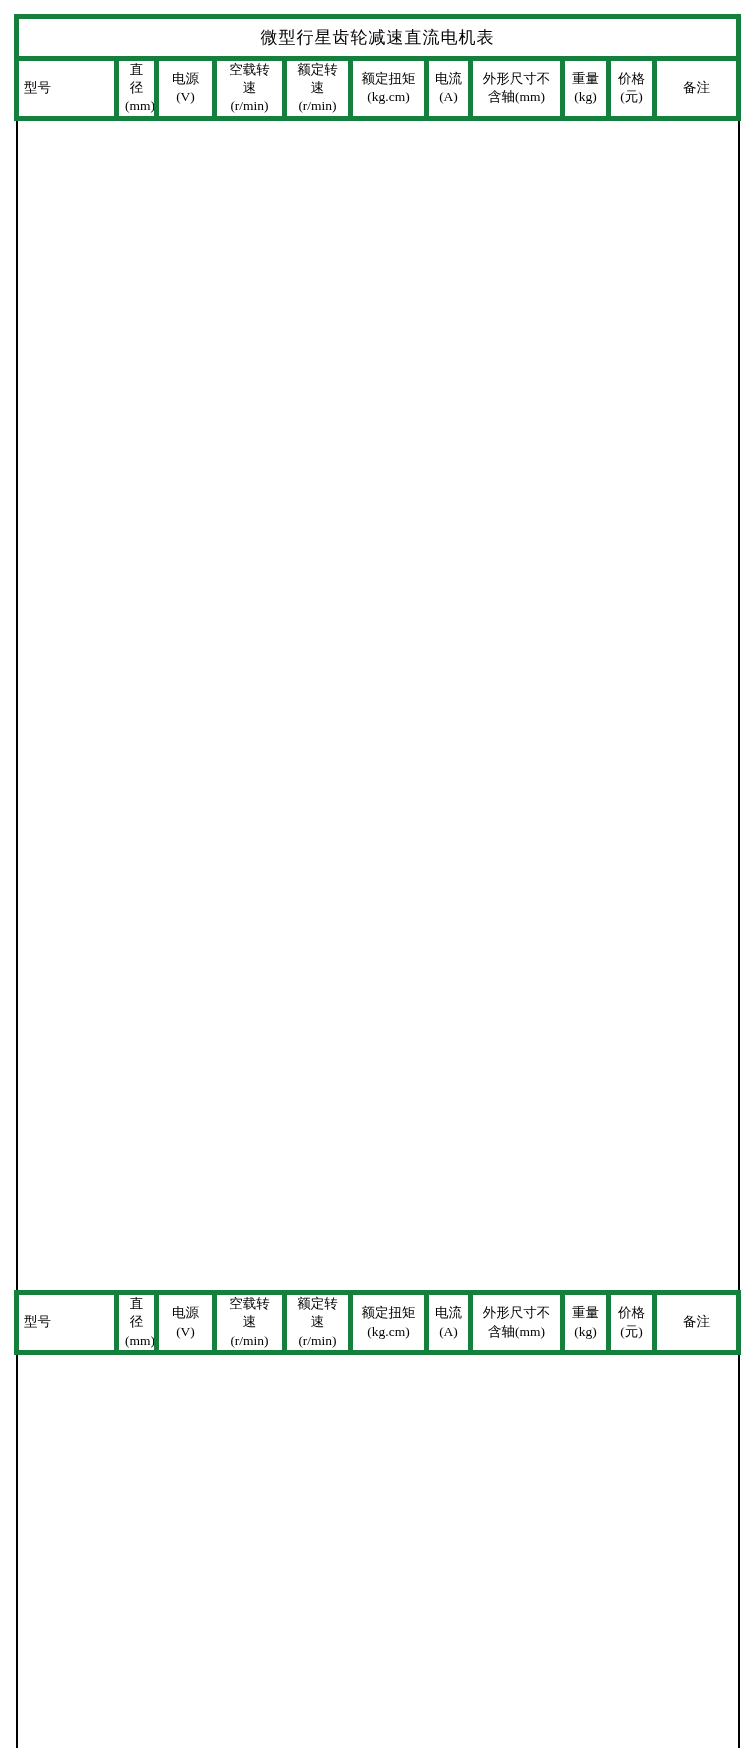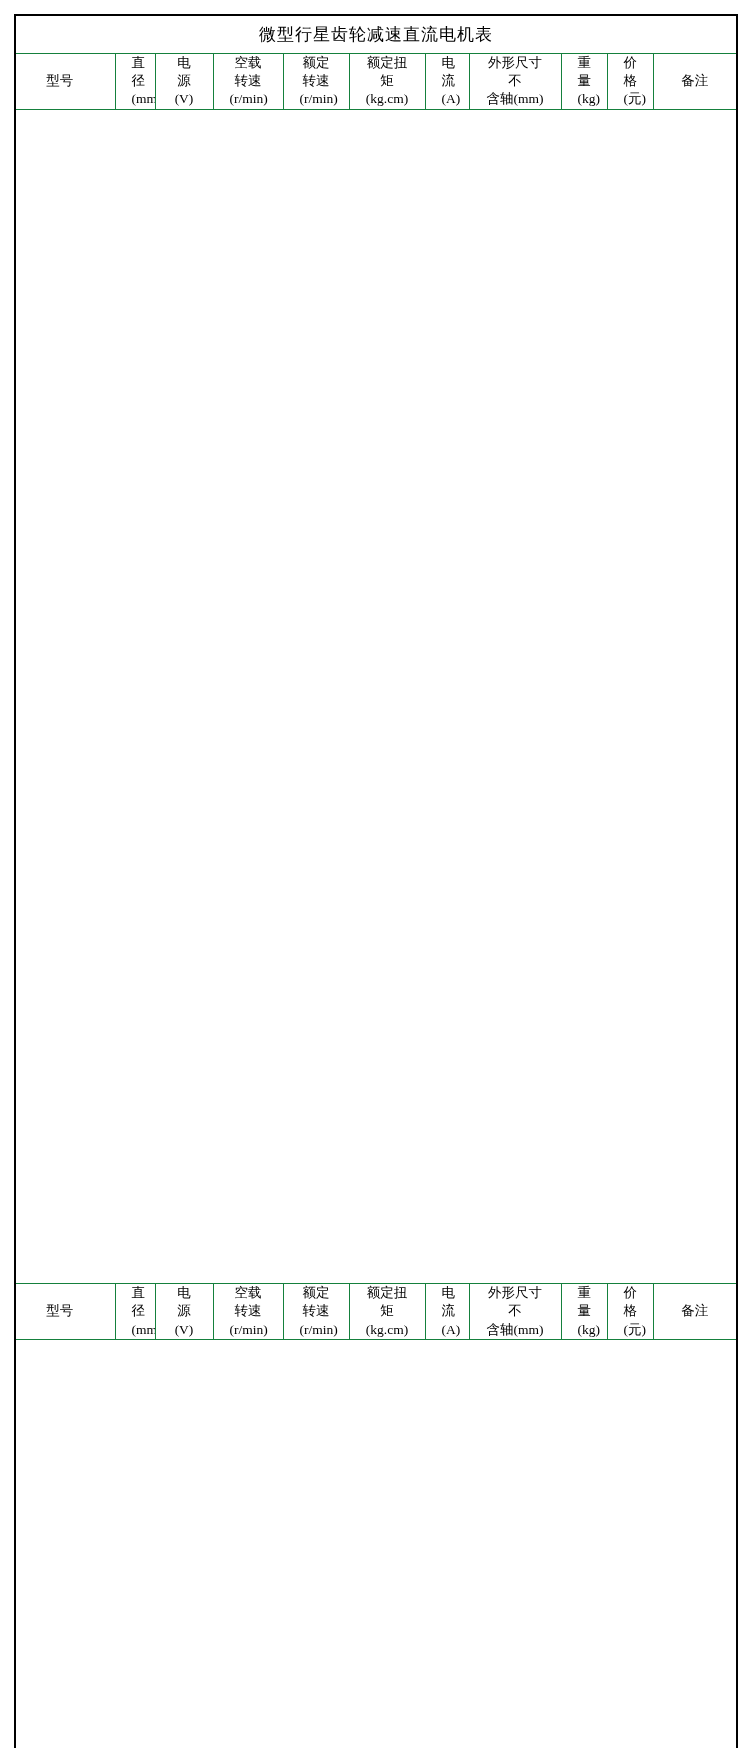--- a/index.html
+++ b/index.html
@@ -1,22 +1,22 @@
 <!DOCTYPE html>
 <html><head>
 <meta charset="utf-8">
 <style>
   html,body{margin:0;padding:0;background:#fff;}
   body{width:750px;height:1748px;font-family:"Liberation Serif",serif;color:#000;overflow:hidden;}
   .wrap{padding:14px 0 0 14px;}
   table{border-collapse:collapse;table-layout:fixed;width:722px;border:2px solid #000;}
-  td{border:1px solid #15803d;padding:0 16px;font-size:13px;line-height:1.15;vertical-align:middle;overflow:hidden;white-space:pre-line;}
+  td{border:5px solid #15803d;padding:0 6px;font-size:13px;line-height:1.15;vertical-align:middle;overflow:hidden;white-space:pre-line;}
   tr.trow td{height:37px;font-size:17px;text-align:center;letter-spacing:1px;}
   tr.hrow td{height:46px;font-size:13.5px;text-align:center;line-height:1.35;}
-  tr.hrow td.hl{text-align:center;padding-left:5px;}
+  tr.hrow td.hl{text-align:left;padding-left:5px;}
   tr.data{height:17.8px;}
 </style>
 </head>
 <body>
 
 <div class="wrap">
   <table>
     <colgroup>
       <col style="width:100px">
         <col style="width:40px">

